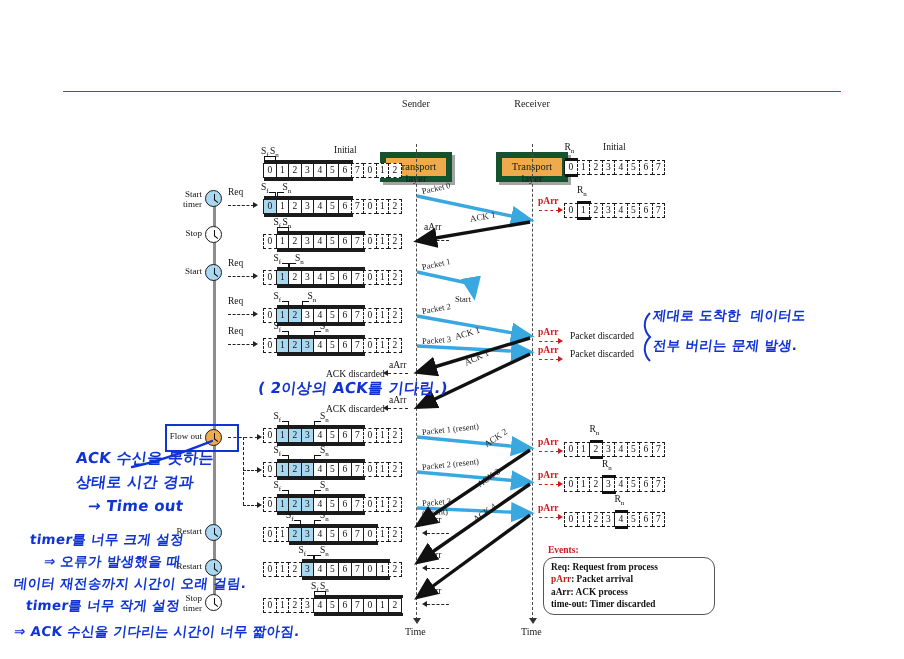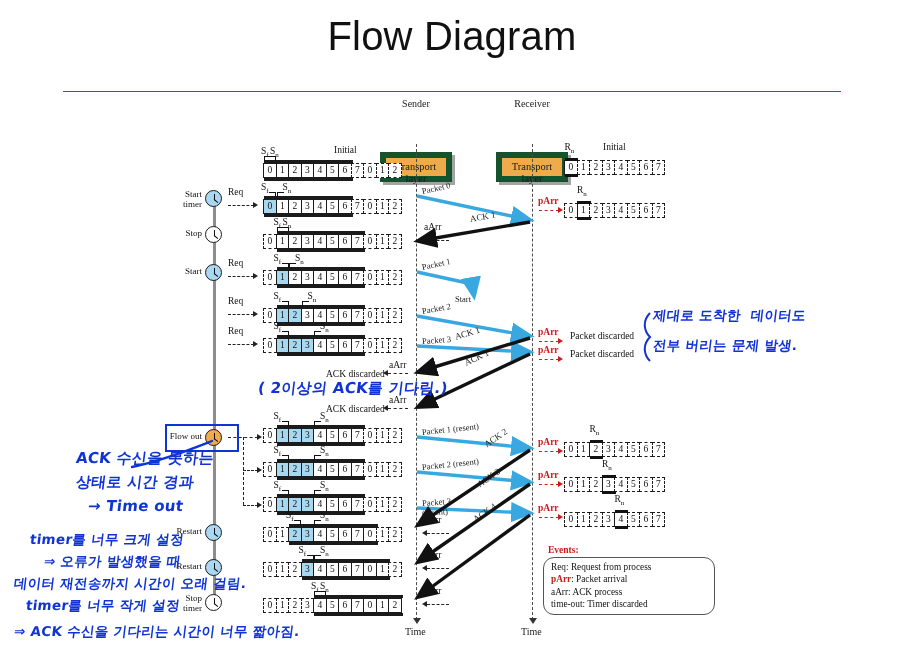--- a/index.html
+++ b/index.html
@@ -116,21 +116,20 @@
     white-space:pre;
   }
   .hand.sm{font-size:13.5px;line-height:18px;}
   svg.ink{position:absolute;left:0;top:0;width:904px;height:659px;pointer-events:none;}
 </style>
 </head>
 <body>
 
 <div id="stage">
 
-  <div class="slide-title">Flow Diagram</div>
   <div class="title-rule"></div>
 
   <div class="hdr-label" style="left:371px;top:98px;">Sender</div>
   <div class="hdr-label" style="left:487px;top:98px;">Receiver</div>
 
   <div class="tbox" style="left:380px;top:112px;">
     <div>Transport</div>
     <div>layer</div>
   </div>
   <div class="tbox" style="left:496px;top:112px;">
@@ -404,21 +403,21 @@
       <div class="ev pkt" style="left: 455px; top: 294px;">Start</div>
       <div class="ev ack" style="left: 470px; top: 214px; transform: rotate(-10deg); transform-origin: left center;">ACK 1</div>
       <div class="ev ack" style="left: 455px; top: 332px; transform: rotate(-17deg); transform-origin: left center;">ACK 1</div>
       <div class="ev ack" style="left: 465px; top: 358px; transform: rotate(-25deg); transform-origin: left center;">ACK 1</div>
       <div class="ev ack" style="left: 485px; top: 440px; transform: rotate(-34deg); transform-origin: left center;">ACK 2</div>
       <div class="ev ack" style="left: 478px; top: 480px; transform: rotate(-35deg); transform-origin: left center;">ACK 3</div>
       <div class="ev ack" style="left: 474px; top: 515px; transform: rotate(-35deg); transform-origin: left center;">ACK 4</div>
     </div>
 
   <div class="events-title" style="left:548px;top:545px;">Events:</div>
-  <div class="events-box" style="left:543px;top:557px;width:172px;height:58px;">
+  <div class="events-box" style="left:543px;top:557px;width:172px;height:58px;font-weight:bold;">
     <div id="events-items">
         <div>Req: Request from process</div>
         <div><b>pArr</b>: Packet arrival</div>
         <div>aArr: ACK process</div>
         <div>time-out: Timer discarded</div>
       </div>
   </div>
 
   <svg class="ink" viewBox="0 0 904 659">
 

